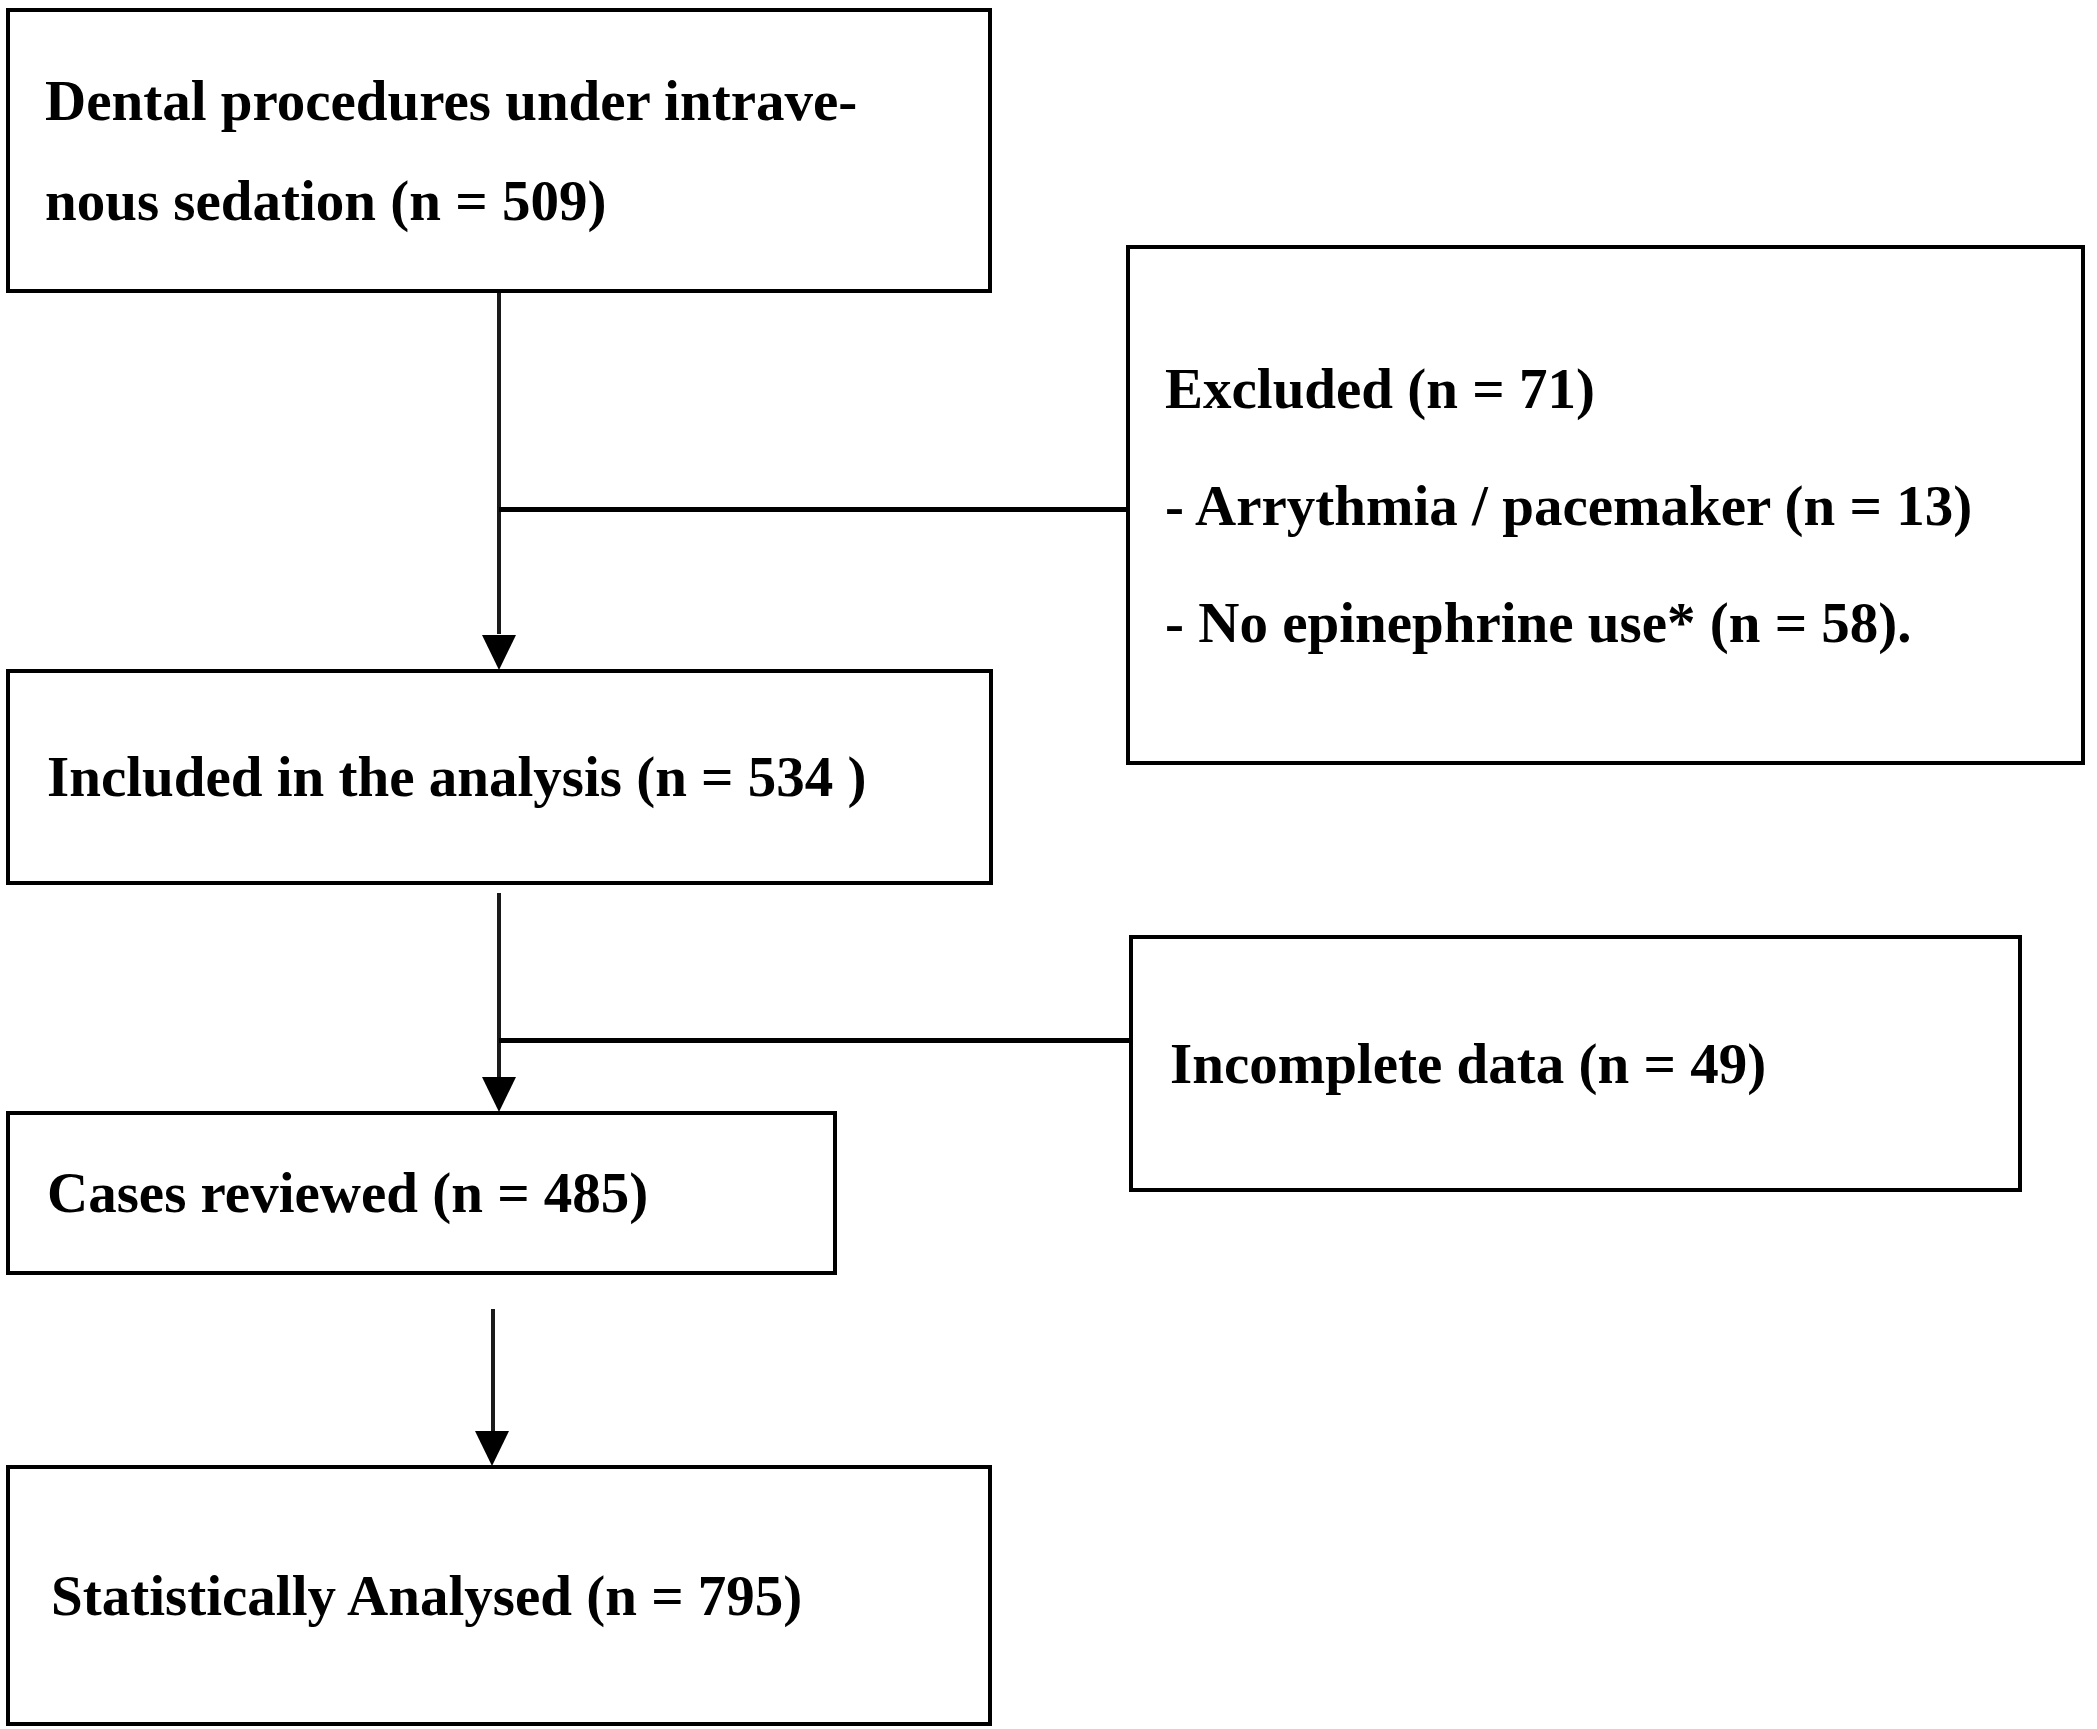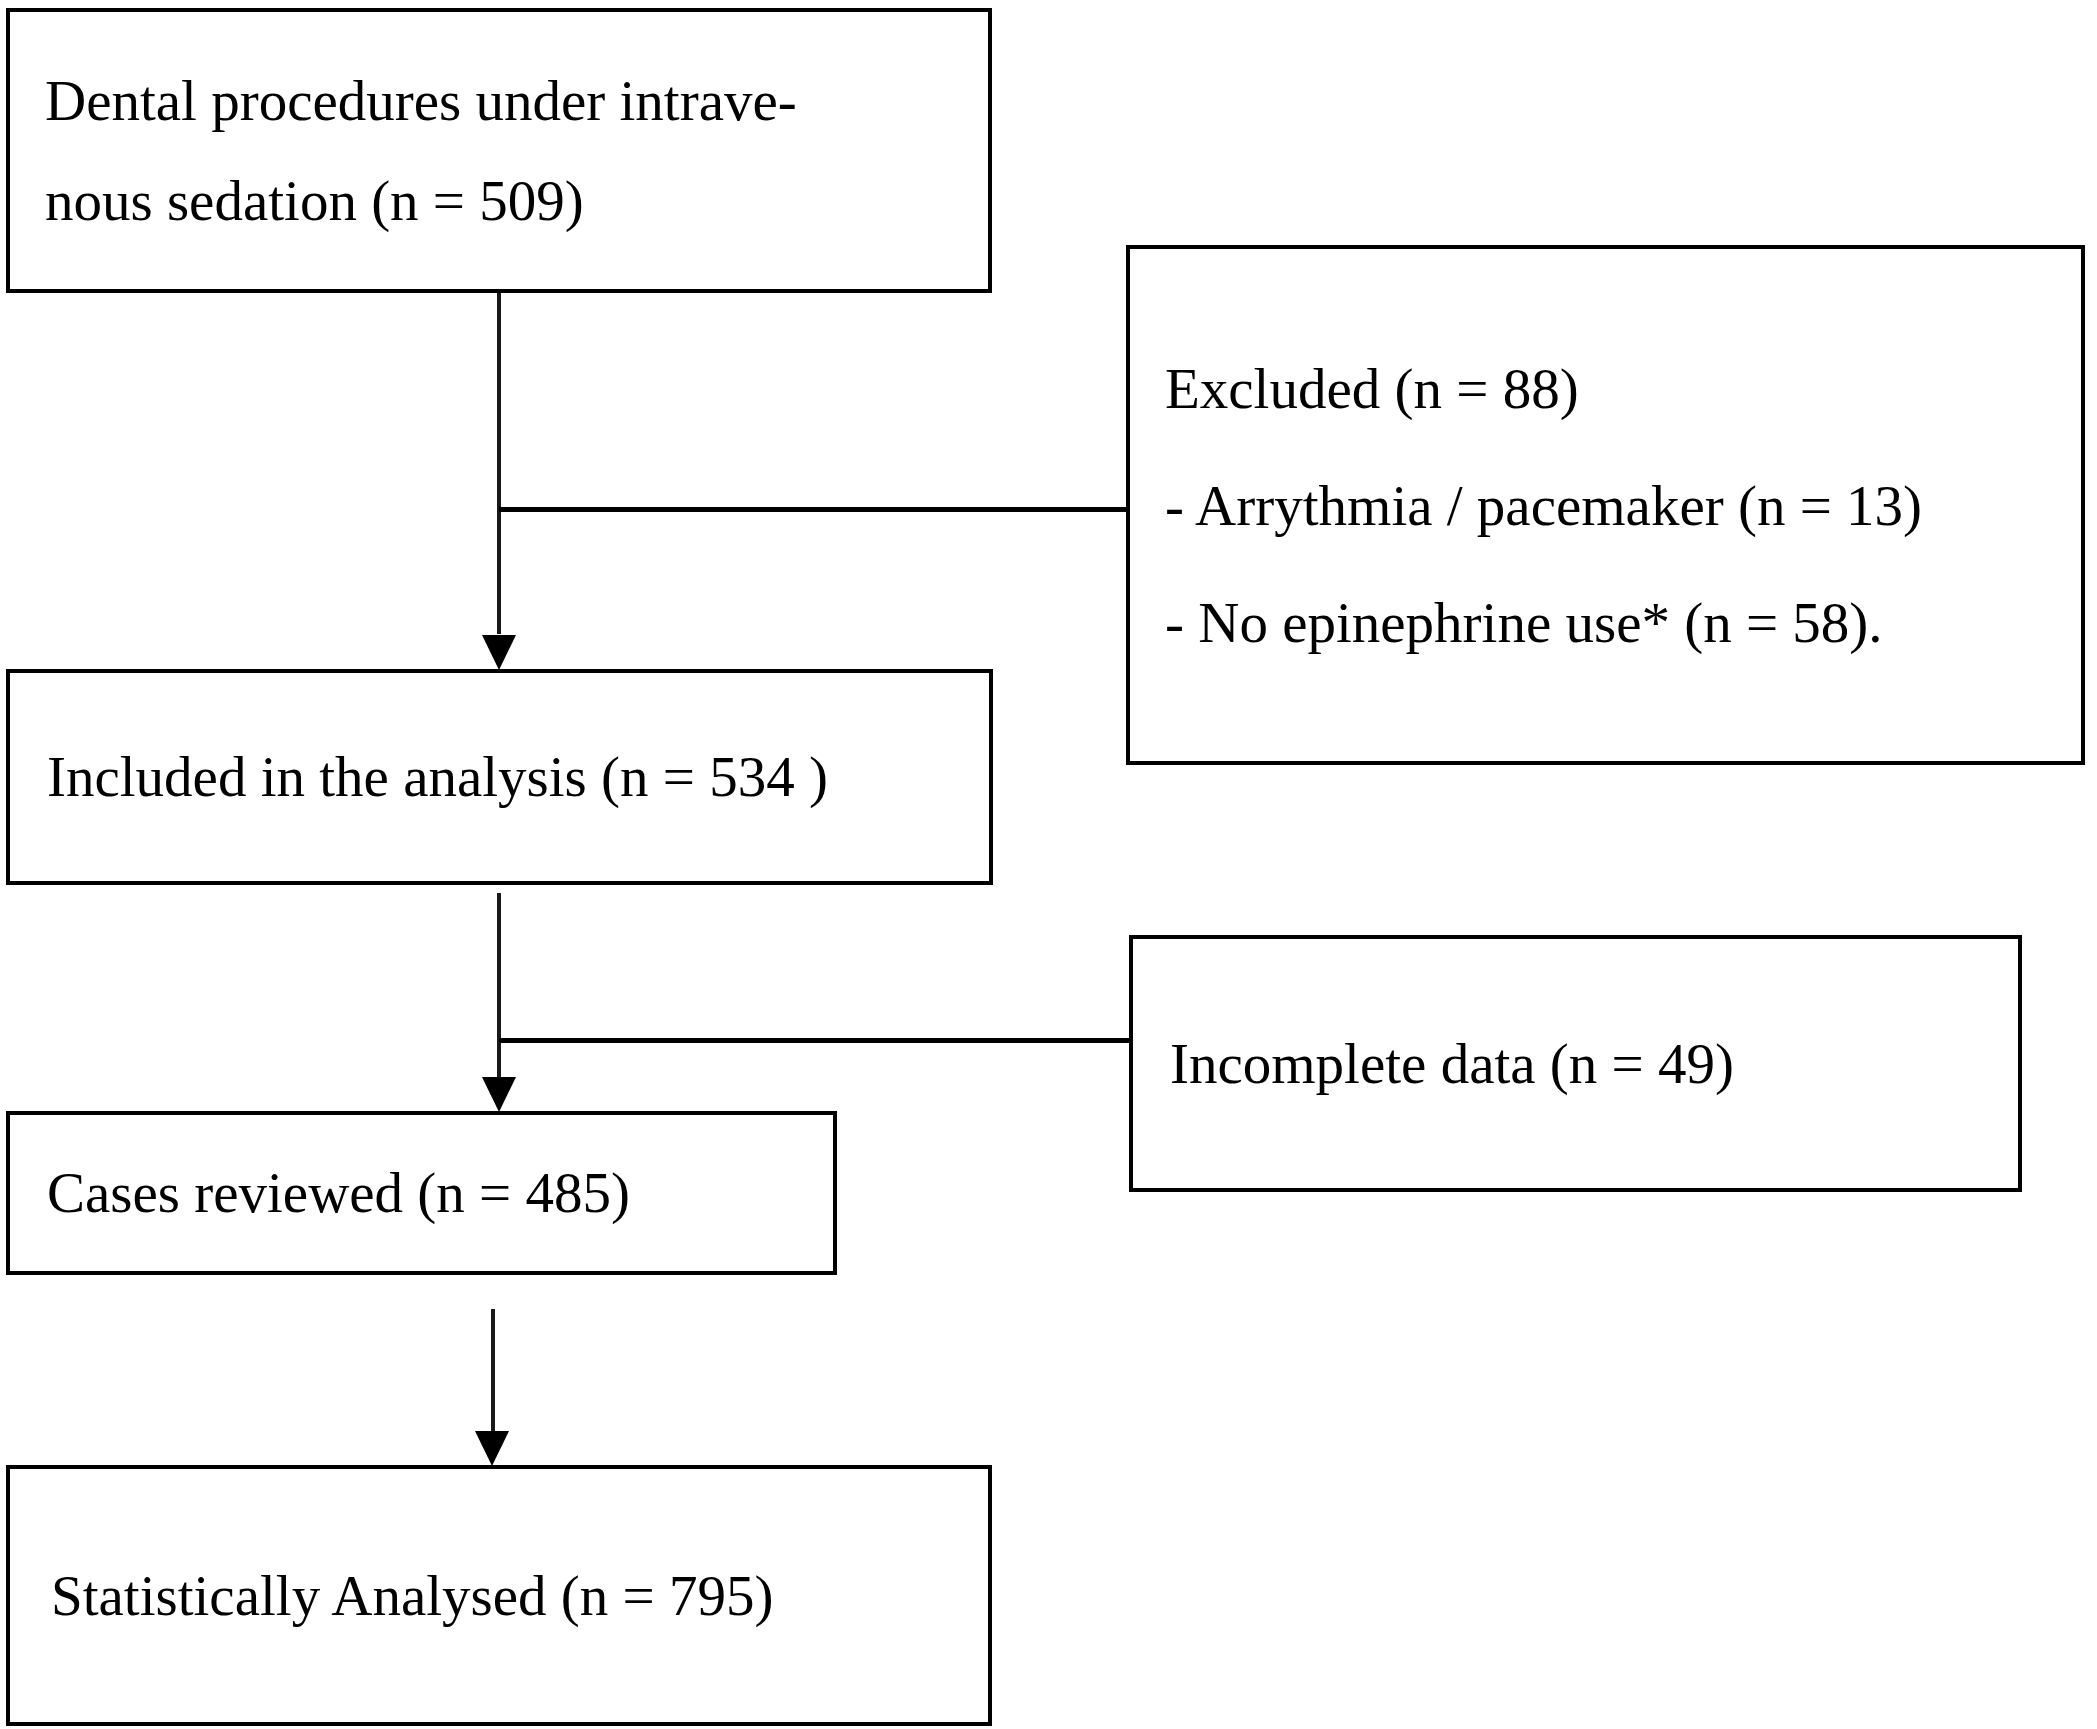--- a/index.html
+++ b/index.html
@@ -20,20 +20,21 @@
     position: absolute;
     border: 4.2px solid #000000;
     background: #ffffff;
     box-sizing: border-box;
     display: flex;
     flex-direction: column;
     justify-content: center;
     font-size: 57px;
     line-height: 100px;
     white-space: pre;
+    font-weight: bold;
   }
   .box .line { display: block; }
 
   .box-source    { left: 6px;   top: 8.4px;   width: 986px; height: 285px; padding-left: 35px; }
   .box-excluded  { left: 1126px; top: 245px;  width: 959px; height: 520px; padding-left: 35px; line-height: 117px; }
   .box-included  { left: 6px;   top: 669px; width: 987px; height: 216px; padding-left: 37px; }
   .box-incomplete{ left: 1129px; top: 909px; width: 893px; height: 257px; padding-left: 37px; margin-top: 26px; }
   .box-reviewed  { left: 6px;   top: 1111px; width: 831px; height: 164px; padding-left: 37px; }
   .box-analysed  { left: 6px;   top: 1465px; width: 986px; height: 261px; padding-left: 41px; }
 
@@ -74,21 +75,21 @@
 <body>
 
 <div class="canvas">
 
   <div class="box box-source">
     <span class="line">Dental procedures under intrave-</span>
     <span class="line">nous sedation (n = 509)</span>
   </div>
 
   <div class="box box-excluded">
-    <span class="line">Excluded (n = 88)</span>
+    <span class="line">Excluded (n = 71)</span>
     <span class="line">- Arrythmia / pacemaker (n = 13)</span>
     <span class="line">- No epinephrine use* (n = 58).</span>
   </div>
 
   <div class="box box-included">
     <span class="line">Included in the analysis (n = 534 )</span>
   </div>
 
   <div class="box box-incomplete">
     <span class="line">Incomplete data (n = 49)</span>

